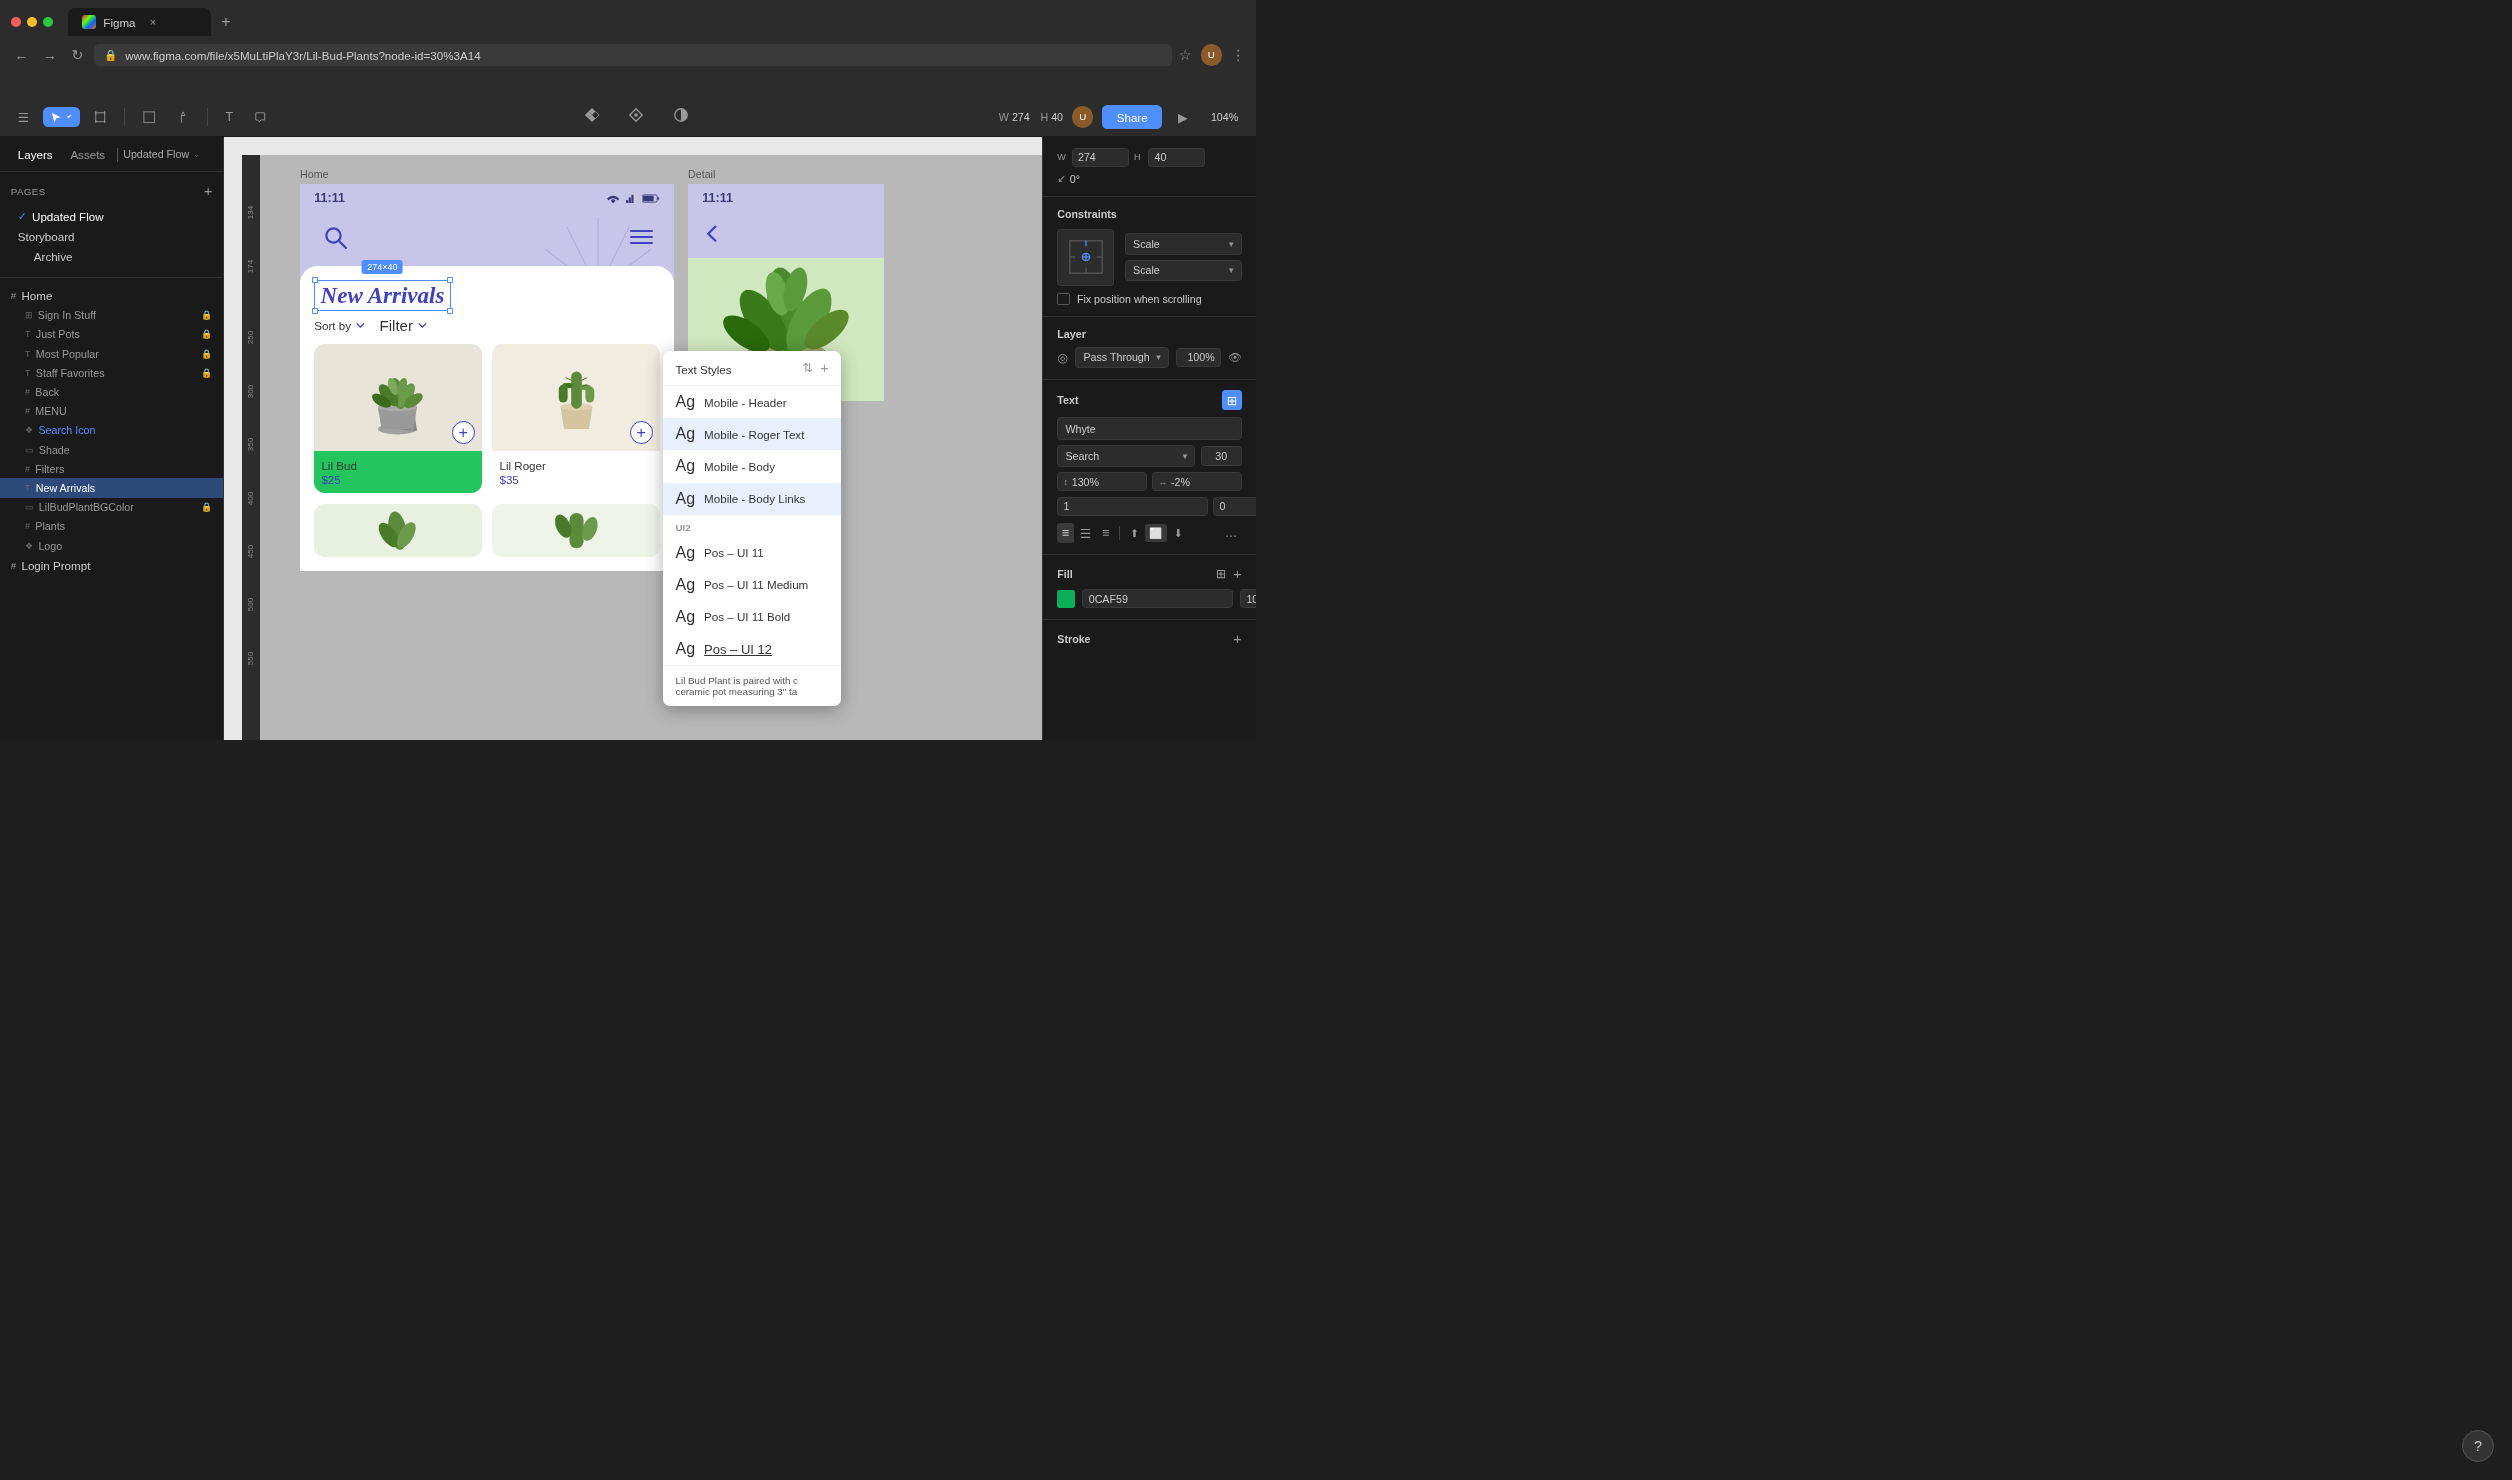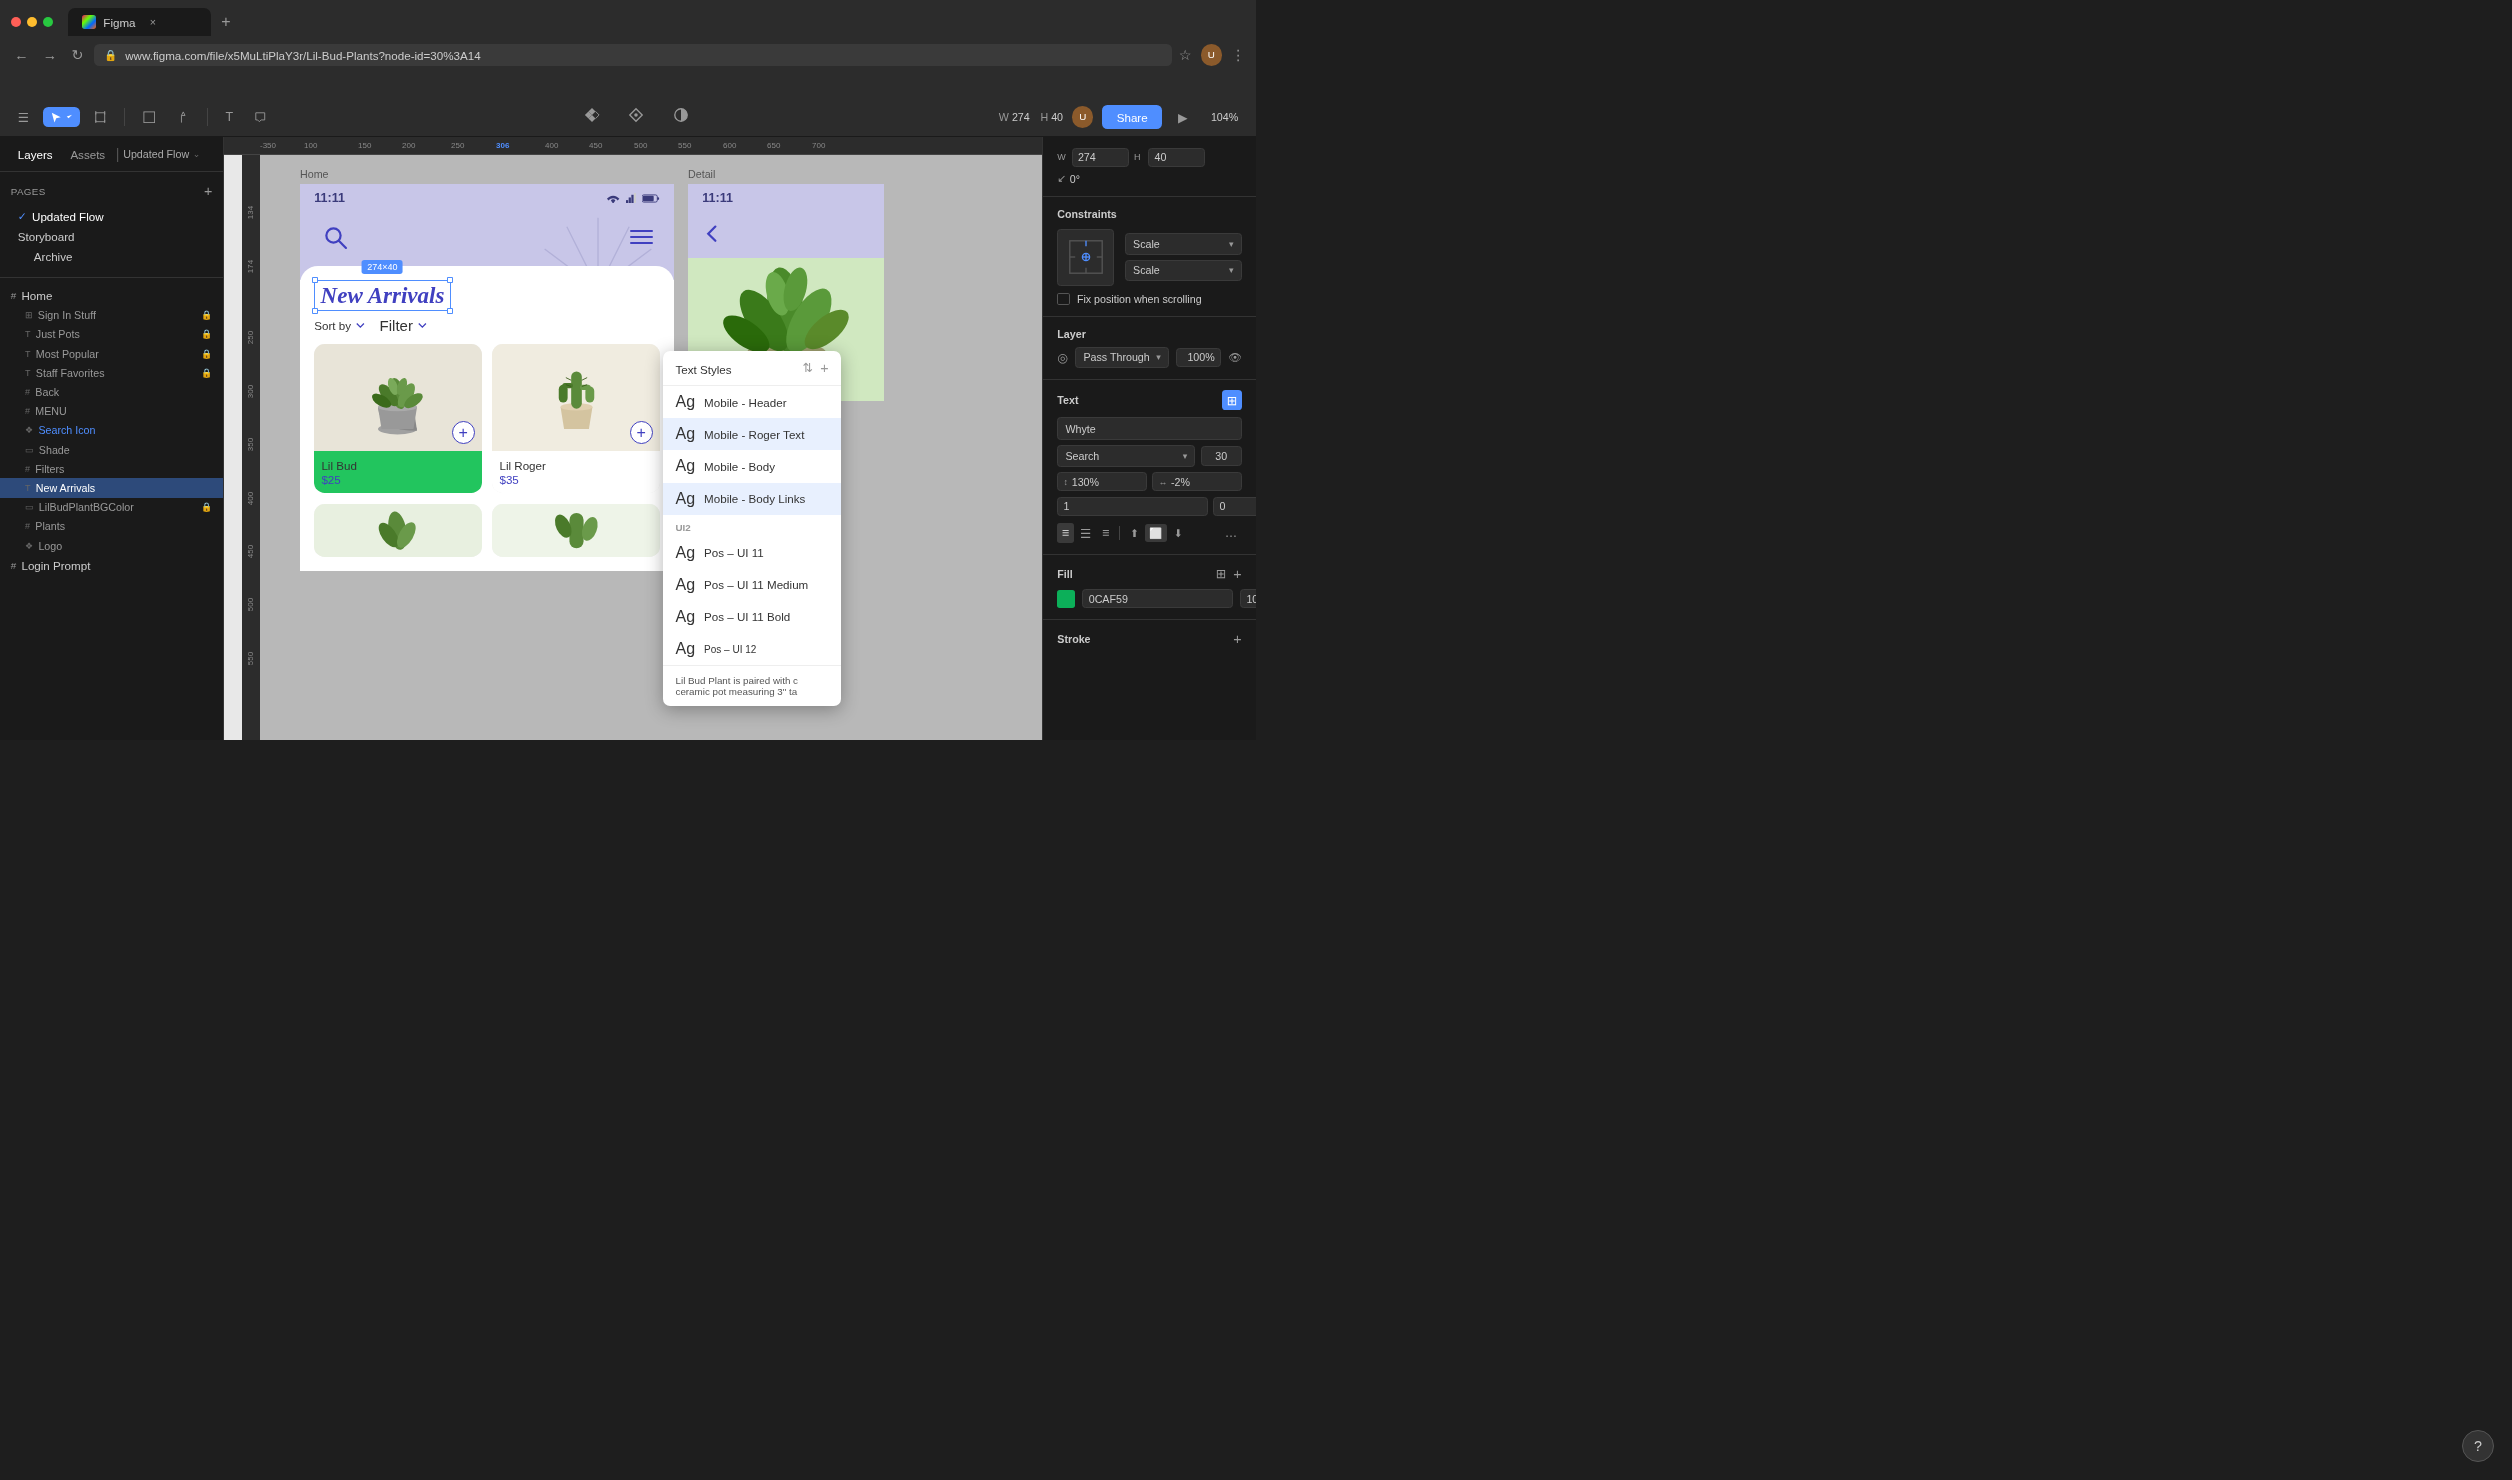--- a/index.html
+++ b/index.html
@@ -291,35 +291,20 @@
         </div>
         <div class="layer-group-header">
           <span class="layer-group-icon">#</span>
           <span>Login Prompt</span>
         </div>
       </div>
     </div>
 
     <div class="canvas-area">
 
-      <div class="ruler-top" style="background:#2c2c2c; position:relative;">
-        <div style="position:absolute;left:36px;top:3.6px;font-size:8px;color:#888;">-350</div>
-        <div style="position:absolute;left:80px;top:3.6px;font-size:8px;color:#888;">100</div>
-        <div style="position:absolute;left:134px;top:3.6px;font-size:8px;color:#888;">150</div>
-        <div style="position:absolute;left:178px;top:3.6px;font-size:8px;color:#888;">200</div>
-        <div style="position:absolute;left:227px;top:3.6px;font-size:8px;color:#888;">250</div>
-        <div style="position:absolute;left:272px;top:3.6px;font-size:8px;color:#888; color:#4f8eff; font-weight:bold;">306</div>
-        <div style="position:absolute;left:321px;top:3.6px;font-size:8px;color:#888;">400</div>
-        <div style="position:absolute;left:365px;top:3.6px;font-size:8px;color:#888;">450</div>
-        <div style="position:absolute;left:410px;top:3.6px;font-size:8px;color:#888;">500</div>
-        <div style="position:absolute;left:454px;top:3.6px;font-size:8px;color:#888;">550</div>
-        <div style="position:absolute;left:499px;top:3.6px;font-size:8px;color:#888;">600</div>
-        <div style="position:absolute;left:543px;top:3.6px;font-size:8px;color:#888;">650</div>
-        <div style="position:absolute;left:588px;top:3.6px;font-size:8px;color:#888;">700</div>
-      </div>
 
       <div class="canvas-content">
         <div style="position:absolute;top:0;left:0;bottom:0;width:18px;background:#2c2c2c;z-index:5;">
           <div style="position:absolute;top:53px;left:1.8px;font-size:8px;color:#888;transform:rotate(-90deg);transform-origin:center;">134</div>
           <div style="position:absolute;top:107px;left:1.8px;font-size:8px;color:#888;transform:rotate(-90deg);transform-origin:center;">174</div>
           <div style="position:absolute;top:178px;left:1.8px;font-size:8px;color:#888;transform:rotate(-90deg);transform-origin:center;">250</div>
           <div style="position:absolute;top:232px;left:1.8px;font-size:8px;color:#888;transform:rotate(-90deg);transform-origin:center;">300</div>
           <div style="position:absolute;top:285px;left:1.8px;font-size:8px;color:#888;transform:rotate(-90deg);transform-origin:center;">350</div>
           <div style="position:absolute;top:339px;left:1.8px;font-size:8px;color:#888;transform:rotate(-90deg);transform-origin:center;">400</div>
           <div style="position:absolute;top:392px;left:1.8px;font-size:8px;color:#888;transform:rotate(-90deg);transform-origin:center;">450</div>
@@ -556,21 +541,21 @@
             <div style="display:flex;align-items:center;padding:7.1px 12.5px;cursor:pointer;">
               <span style="font-size:16px;color:#333;margin-right:9px;font-weight:500;">Ag</span>
               <span style="font-size:11.6px;color:#333;">Pos – UI 11 Medium</span>
             </div>
             <div style="display:flex;align-items:center;padding:7.1px 12.5px;cursor:pointer;">
               <span style="font-size:16px;color:#333;margin-right:9px;font-weight:500;">Ag</span>
               <span style="font-size:11.6px;color:#333;">Pos – UI 11 Bold</span>
             </div>
             <div style="display:flex;align-items:center;padding:7.1px 12.5px;cursor:pointer;">
               <span style="font-size:16px;color:#333;margin-right:9px;font-weight:500;">Ag</span>
-              <span style="font-size:10px;color:#333;">Pos – UI 12</span>
+              <span style="font-size:13px;color:#333;text-decoration:underline;">Pos – UI 12</span>
             </div>
 
             <div style="padding:9px 12.5px;font-size:9.8px;color:#555;border-top:0.9px solid #eee;">Lil Bud Plant is paired with c ceramic pot measuring 3" ta</div>
           </div>
 
         </div>
       </div>
     </div>
 
     <div class="right-sidebar">

